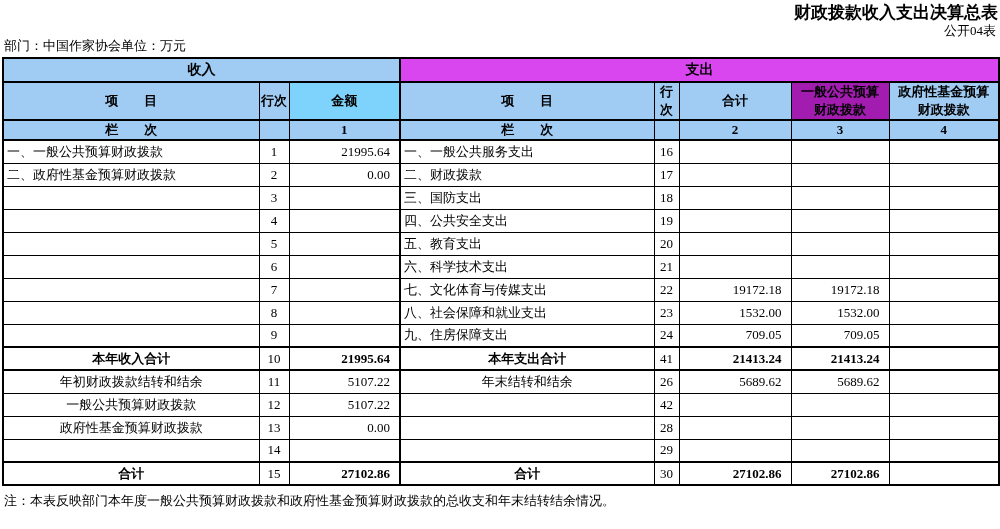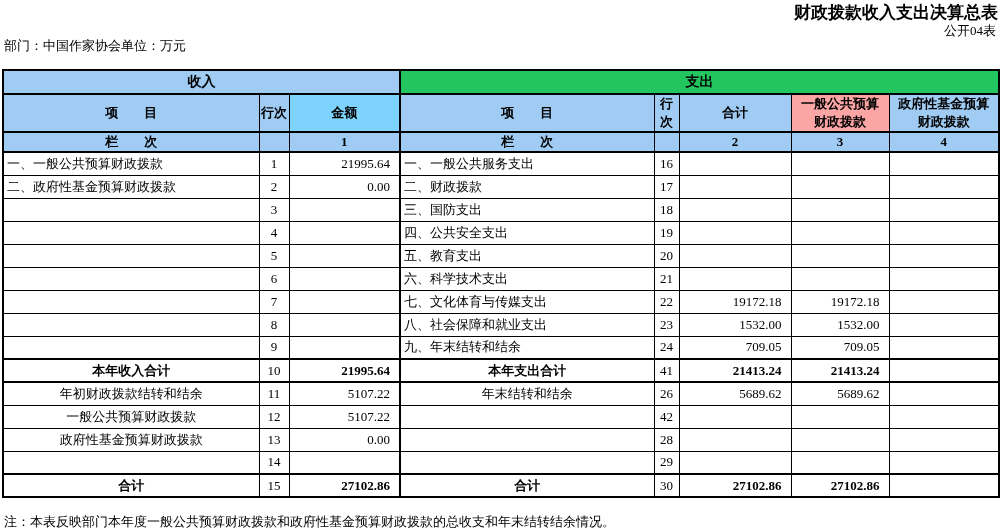--- a/index.html
+++ b/index.html
@@ -17,21 +17,21 @@
   }
   .code-line {
     text-align: right; font-size: 13px; line-height: 14px; padding-right: 2px;
     margin-top: 1px;
   }
   .meta-line {
     display: flex; 
     font-size: 13px; line-height: 15px; padding: 0 2px; margin-bottom: 2px;
   }
   table.fiscal-table {
-    width: 996px; margin: 16px auto;
+    width: 996px; margin: 4px auto;
     border-collapse: collapse; table-layout: fixed;
     border: 2px solid #000;
   }
   th, td { border: 1px solid #000; overflow: hidden; }
   thead th {
     background: #A0CCF4;
     font-weight: bold; font-size: 13px;
     text-align: center; vertical-align: middle;
     white-space: pre-line;
     border-top-width: 2px; border-bottom-width: 2px;
@@ -69,30 +69,30 @@
         <col style="width:111px">
       <col style="width:254px">
         <col style="width:25px">
         <col style="width:112px">
       <col style="width:98px">
         <col style="width:110px">
     </colgroup>
     <thead>
       <tr class="h1">
         <th colspan="3" style="background-color: rgb(160, 204, 244);">收入</th>
-        <th colspan="5" class="sep" style="background-color: #22c55e;">支出</th>
+        <th colspan="5" class="sep" style="background-color: #d946ef;">支出</th>
       </tr>
       <tr class="h2">
         <th style="background-color: rgb(160, 204, 244);">项　　目</th>
         <th style="background-color: rgb(160, 204, 244);">行次</th>
         <th style="background-color: #7dd3fc;">金额</th>
         <th class="sep" style="background-color: rgb(160, 204, 244);">项　　目</th>
         <th style="background-color: rgb(160, 204, 244);">行次</th>
         <th style="background-color: rgb(160, 204, 244);">合计</th>
-        <th style="background-color: #fca5a5;">一般公共预算
+        <th style="background-color: #a21caf;">一般公共预算
 财政拨款</th>
         <th style="background-color: rgb(160, 204, 244);">政府性基金预算
 财政拨款</th>
       </tr>
       <tr class="h3">
         <th style="background-color: rgb(160, 204, 244);">栏　　次</th>
         <th style="background-color: rgb(160, 204, 244);"></th>
         <th style="background-color: rgb(160, 204, 244);">1</th>
         <th class="sep" style="background-color: rgb(160, 204, 244);">栏　　次</th>
         <th style="background-color: rgb(160, 204, 244);"></th>
@@ -179,21 +179,21 @@
           <td class="col3 l">八、社会保障和就业支出</td>
           <td class="col4 c">23</td>
           <td class="col5 r">1532.00</td>
           <td class="col6 r">1532.00</td>
           <td class="col7 r"></td>
         </tr>
         <tr>
           <td class="col0 l"></td>
           <td class="col1 c">9</td>
           <td class="col2 r"></td>
-          <td class="col3 l">九、年末结转和结余</td>
+          <td class="col3 l">九、住房保障支出</td>
           <td class="col4 c">24</td>
           <td class="col5 r">709.05</td>
           <td class="col6 r">709.05</td>
           <td class="col7 r"></td>
         </tr>
         <tr class="thick-top">
           <td class="col0 c b">本年收入合计</td>
           <td class="col1 c">10</td>
           <td class="col2 r b">21995.64</td>
           <td class="col3 c b">本年支出合计</td>

